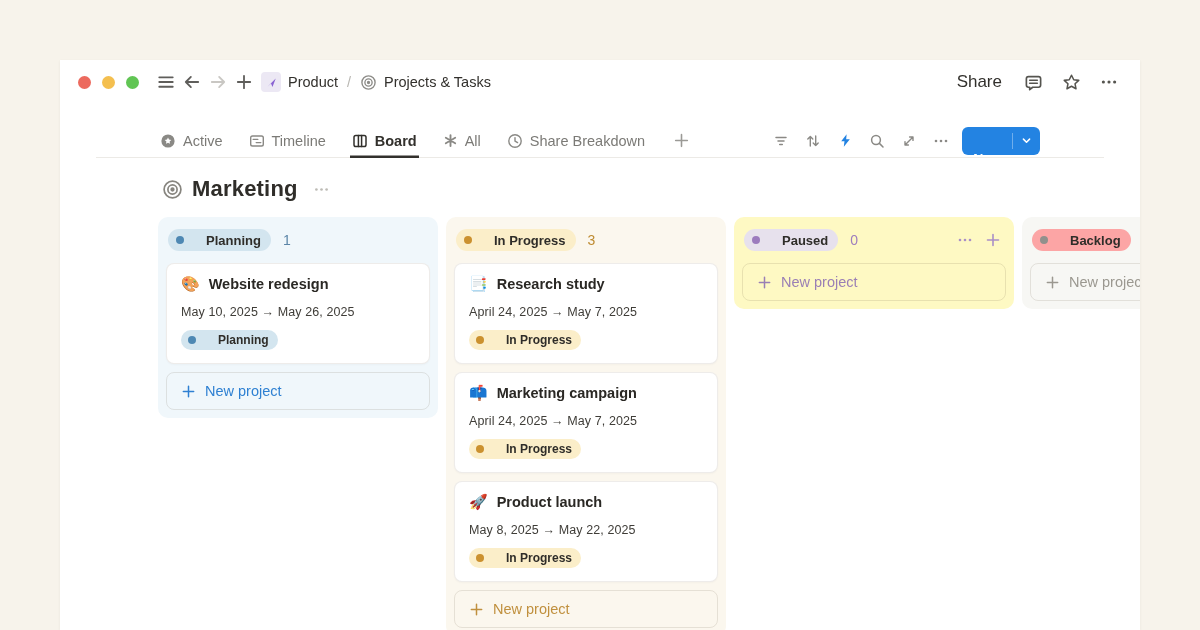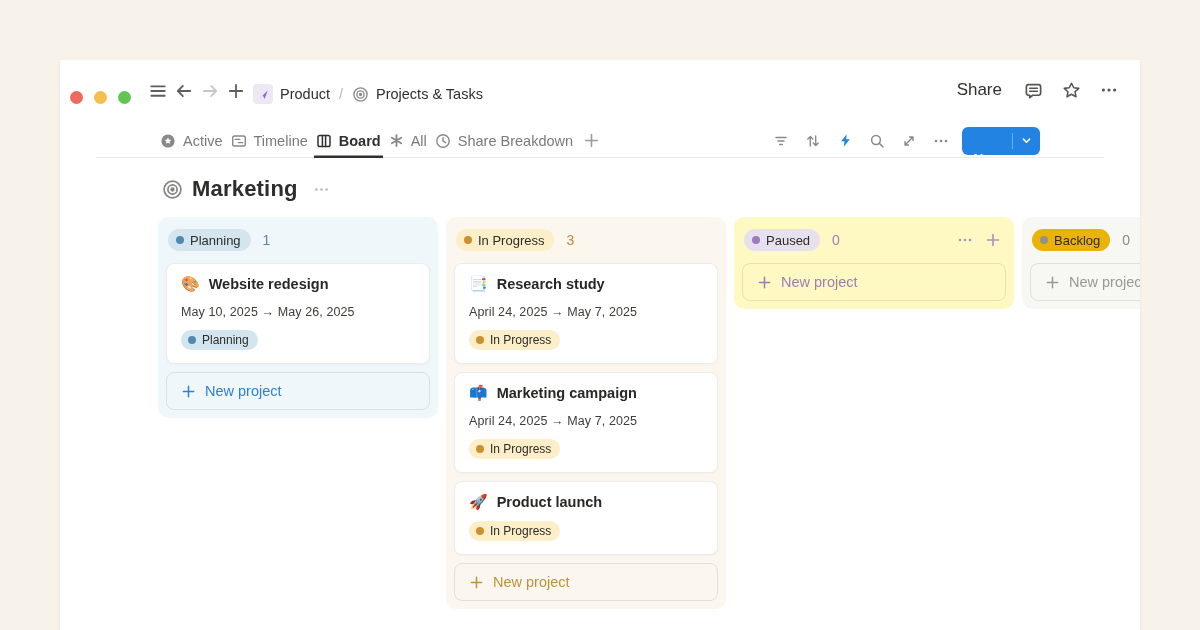--- a/index.html
+++ b/index.html
@@ -3,39 +3,39 @@
 <meta charset="utf-8">
 <style>
   * { margin:0; padding:0; box-sizing:border-box; }
   html,body { width:1200px; height:630px; }
   body { font-family:"Liberation Sans","DejaVu Sans",sans-serif; }
   .canvas { position:relative; width:1200px; height:630px; background:#F7F3EB; overflow:hidden; }
   .window { position:absolute; left:60px; top:60px; width:1080px; height:570px; background:#fff;
             box-shadow:0 1px 3px rgba(0,0,0,0.06); overflow:hidden; }
 
   
-  .topbar { height:44px; display:flex; align-items:flex-end; padding:0 16px 0 10px; }
+  .topbar { height:44px; display:flex; align-items:center; padding:0 16px 0 18px; }
   .traffic { display:flex; gap:11px; margin-right:14px; }
   .tl { width:13px; height:13px; border-radius:50%; }
   .tl.red{ background:#EC6A5E; } .tl.yellow{ background:#F4BF4F; } .tl.green{ background:#61C554; }
   .tbtn { display:flex; align-items:center; justify-content:center; width:26px; height:26px; border-radius:4px;
           color:#5F5E5B; }
   .tbtn.disabled { color:#C9C7C3; }
   .crumb { display:flex; align-items:center; gap:7px; margin-left:4px; font-size:14.5px; color:#32302C; }
   .ws-icon { width:20px; height:20px; border-radius:4px; background:#ECE8F4; display:flex; align-items:center; justify-content:center; }
   .crumb-sep { color:#B9B7B2; margin:0 2px; }
   .crumb .tgt { color:#8D8C88; display:flex; }
   .topbar-right { margin-left:auto; display:flex; align-items:center; gap:8px; color:#55544F; }
   .share { font-size:17px; color:#32302C; padding:4px 8px; border-radius:4px; }
   .ticon { width:30px; height:28px; display:flex; align-items:center; justify-content:center; color:#55544F; }
 
   
   .toolbar { margin:20px 36px 0 36px; height:34px; display:flex; align-items:center;
              border-bottom:1px solid #ECEAE6; padding:0 64px 0 62px; }
-  .tabs { display:flex; align-items:center; gap:4px; height:34px; }
+  .tabs { display:flex; align-items:center; gap:22px; height:34px; }
   .tab { display:flex; align-items:center; gap:7px; height:34px; padding:0 2px; font-size:14.5px; color:#7B7A76; }
   .tab .ti { display:flex; color:#8A8985; }
   .tab.active { color:#32302C; font-weight:700; box-shadow:inset 0 -2.5px 0 #32302C; }
   .tab.active .ti { color:#32302C; }
   .tab-add { color:#9B9A96; display:flex; align-items:center; margin-left:4px; }
   .tool-spacer { flex:1; }
   .tool-icons { display:flex; align-items:center; gap:14px; color:#8A8985; }
   .tool-ic { width:18px; height:18px; display:flex; align-items:center; justify-content:center; }
   .tool-ic.bolt { color:#2383E2; }
   .new-btn { margin-left:12px; height:28px; background:#2383E2; border-radius:6px; display:flex; align-items:center;
@@ -51,27 +51,27 @@
   .title-more { color:#BDBBB5; display:flex; margin-left:6px; }
 
   
   .board { margin-top:13px; padding-left:98px; display:flex; gap:8px; align-items:flex-start; }
   .col { width:280px; flex:0 0 280px; border-radius:10px; padding:8px; }
   .col-blue   { background:#F0F7FB; }
   .col-yellow { background:#FBF7EE; }
   .col-purple { background:#fef9c3; }
   .col-gray   { background:#F7F7F4; }
   .col-head { height:30px; display:flex; align-items:center; padding:0 4px 0 2px; }
-  .pill { display:inline-flex; align-items:center; gap:6px; height:22px; padding:0 10px 0 8px; border-radius:11px;
-          font-size:13px; font-weight:400; color:#2F2D29; }
+  .pill { display:inline-flex; align-items:center; gap:22px; height:22px; padding:0 10px 0 8px; border-radius:11px;
+          font-size:13px; font-weight:700; color:#2F2D29; }
   .dot { width:8px; height:8px; border-radius:50%; }
   .pill-blue   { background:#D3E5EF; } .pill-blue .dot   { background:#4E88B3; }
   .pill-yellow { background:#FBEEC9; } .pill-yellow .dot { background:#CB912F; }
   .pill-purple { background:#E7E1ED; } .pill-purple .dot { background:#9C7BBE; }
-  .pill-gray   { background:#eab308; } .pill-gray .dot   { background:#90908C; }
+  .pill-gray   { background:#fca5a5; } .pill-gray .dot   { background:#90908C; }
   .count { margin-left:12px; font-size:14px; }
   .count-blue{ color:#5B85A8; } .count-yellow{ color:#BE8B32; } .count-purple{ color:#9E7DBE; } .count-gray{ color:#8A8880; }
   .head-extra { margin-left:auto; display:flex; align-items:center; gap:10px; color:#A98FC7; }
   .hx { width:18px; height:18px; display:flex; align-items:center; justify-content:center; }
 
   .card { margin-top:8px; background:#fff; border:1px solid rgba(84,72,49,0.10); border-radius:8px;
           padding:12px 14px 13px 14px; box-shadow:0 1px 2px rgba(0,0,0,0.03); }
   .card-title { display:flex; align-items:center; gap:9px; font-size:14.5px; font-weight:700; color:#2A2824; }
   .card-emoji { font-size:15px; line-height:1; font-family:"DejaVu Sans",sans-serif; }
   .card-dates { margin-top:13px; font-size:12.5px; color:#3F3D38; letter-spacing:.1px; }
@@ -337,20 +337,21 @@
               <span class="dot"></span>
               <span>In Progress</span>
             </span>
           </div>
         </div>
         <div class="card">
           <div class="card-title">
             <span class="card-emoji">🚀</span>
             <span>Product launch</span>
           </div>
+          <div class="card-dates">May 8, 2025 → May 22, 2025</div>
           <div class="card-pill-row">
             <span class="pill pill-yellow">
               <span class="dot"></span>
               <span>In Progress</span>
             </span>
           </div>
         </div>
         <div class="new-proj np-yellow">
           <svg width="15" height="15" viewBox="0 0 16 16" fill="none" stroke="currentColor" stroke-width="1.6" stroke-linecap="round">
               <path d="M8 2.5v11M2.5 8h11"></path>

